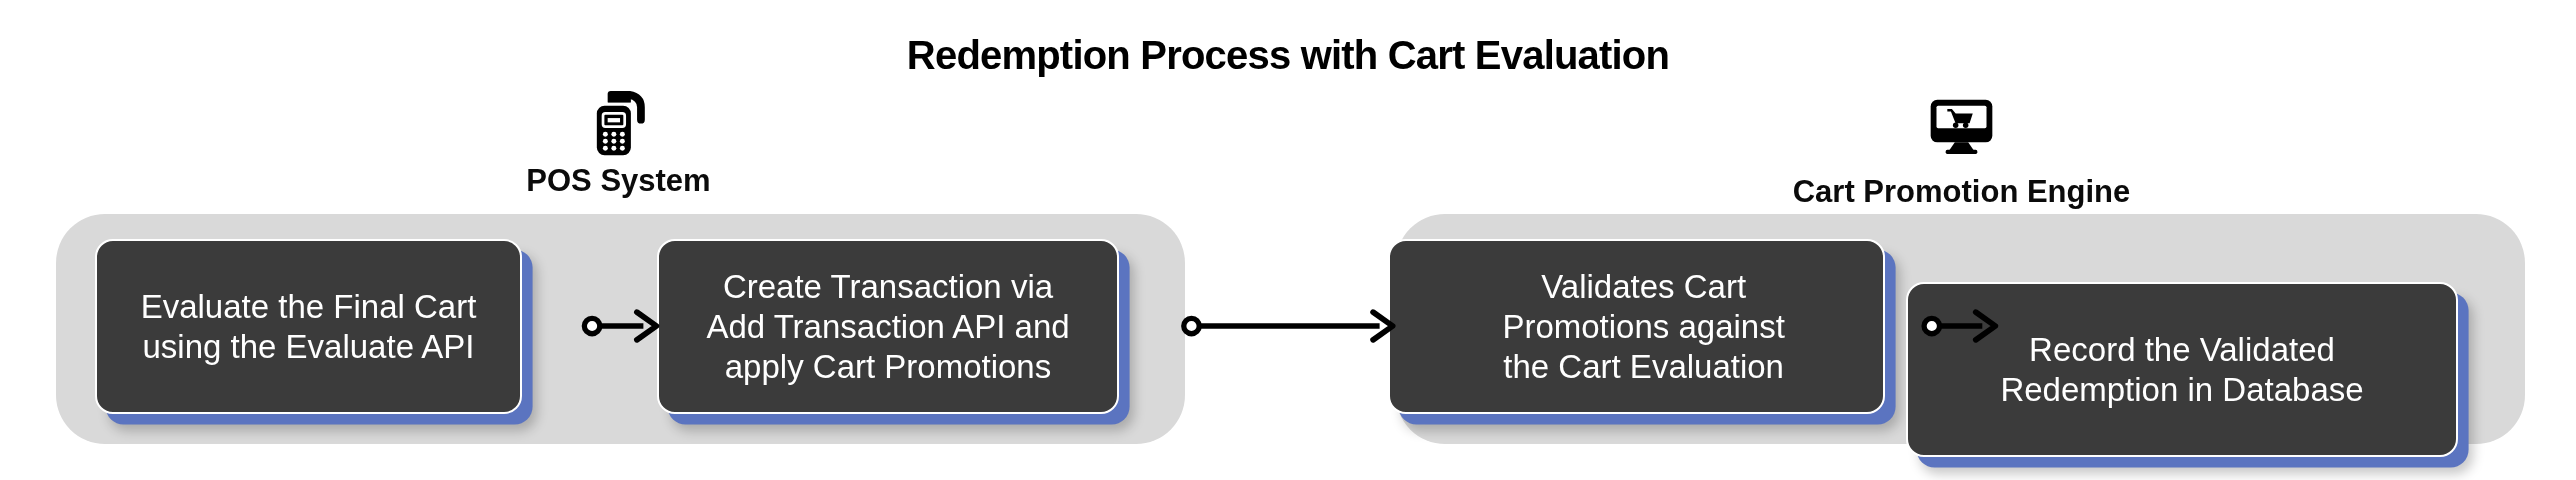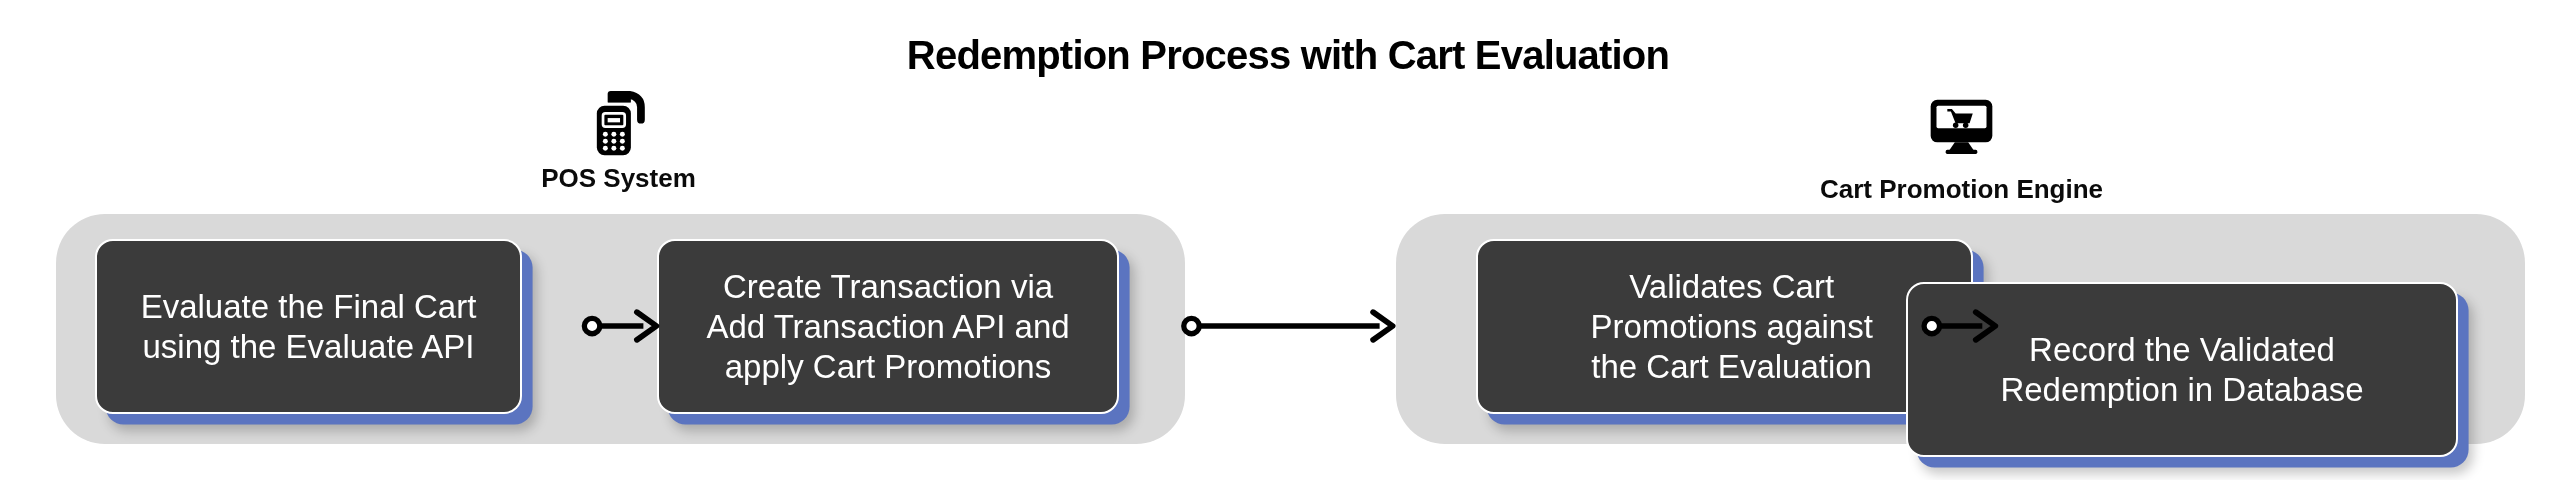--- a/index.html
+++ b/index.html
@@ -29,21 +29,21 @@
   }
   .actor{
     position:absolute;
     display:flex;flex-direction:column;align-items:center;
     width:293px;
   }
   .actor-pos{left:472px;top:91px;}
   .actor-engine{left:1815px;top:98px;gap:12px;}
   .actor-label{
     margin-top:7.3px;
-    font-size:26px;font-weight:bold;color:#0b0b0b;
+    font-size:31px;font-weight:bold;color:#0b0b0b;
     white-space:nowrap;
   }
   .group{
     position:absolute;top:214px;
     width:1129px;height:230px;
     background:var(--group-fill);
     border-radius:49px;
   }
   .group-pos{left:56px;}
   .group-engine{left:1396px;}
@@ -56,21 +56,21 @@
     box-shadow:10.6px 10.6px 0 0 var(--box-shadow), 14.7px 16.3px 11.4px rgba(0,0,0,.22);
     display:flex;align-items:center;justify-content:center;
     text-align:center;
     color:var(--box-text);
     font-size:33px;line-height:40px;font-weight:400;
     white-space:pre-line;
     padding:0 14.7px;
   }
   .step-1{left:95px;width:427px;}
   .step-2{left:657px;width:462px;}
-  .step-3{left:1476px;width:497px;padding-left:29px;}
+  .step-3{left:1388px;width:497px;padding-left:29px;}
   .step-4{left:1906px;width:552px;margin-top:43px;}
   .connector-layer{
     position:absolute;left:0;top:0;width:2576px;height:481px;
     pointer-events:none;
   }
   .connector-layer .stroke{stroke:var(--connector);}
 </style>
 </head>
 <body>
 

